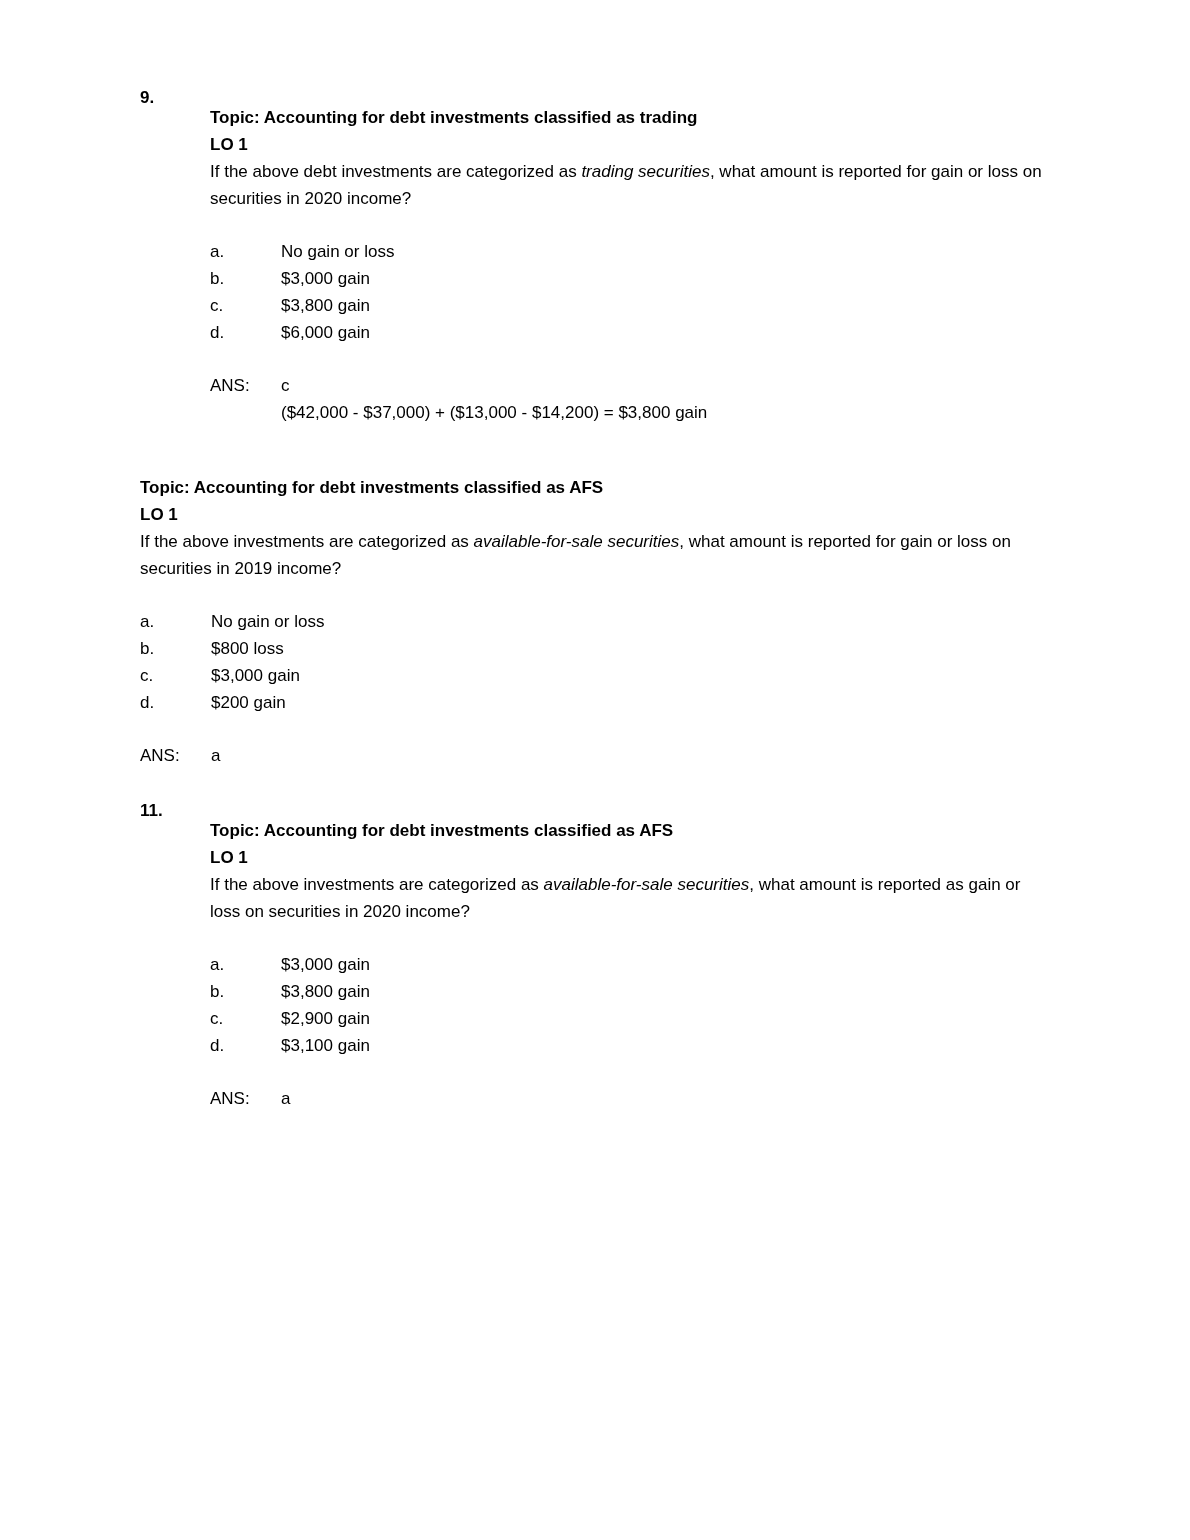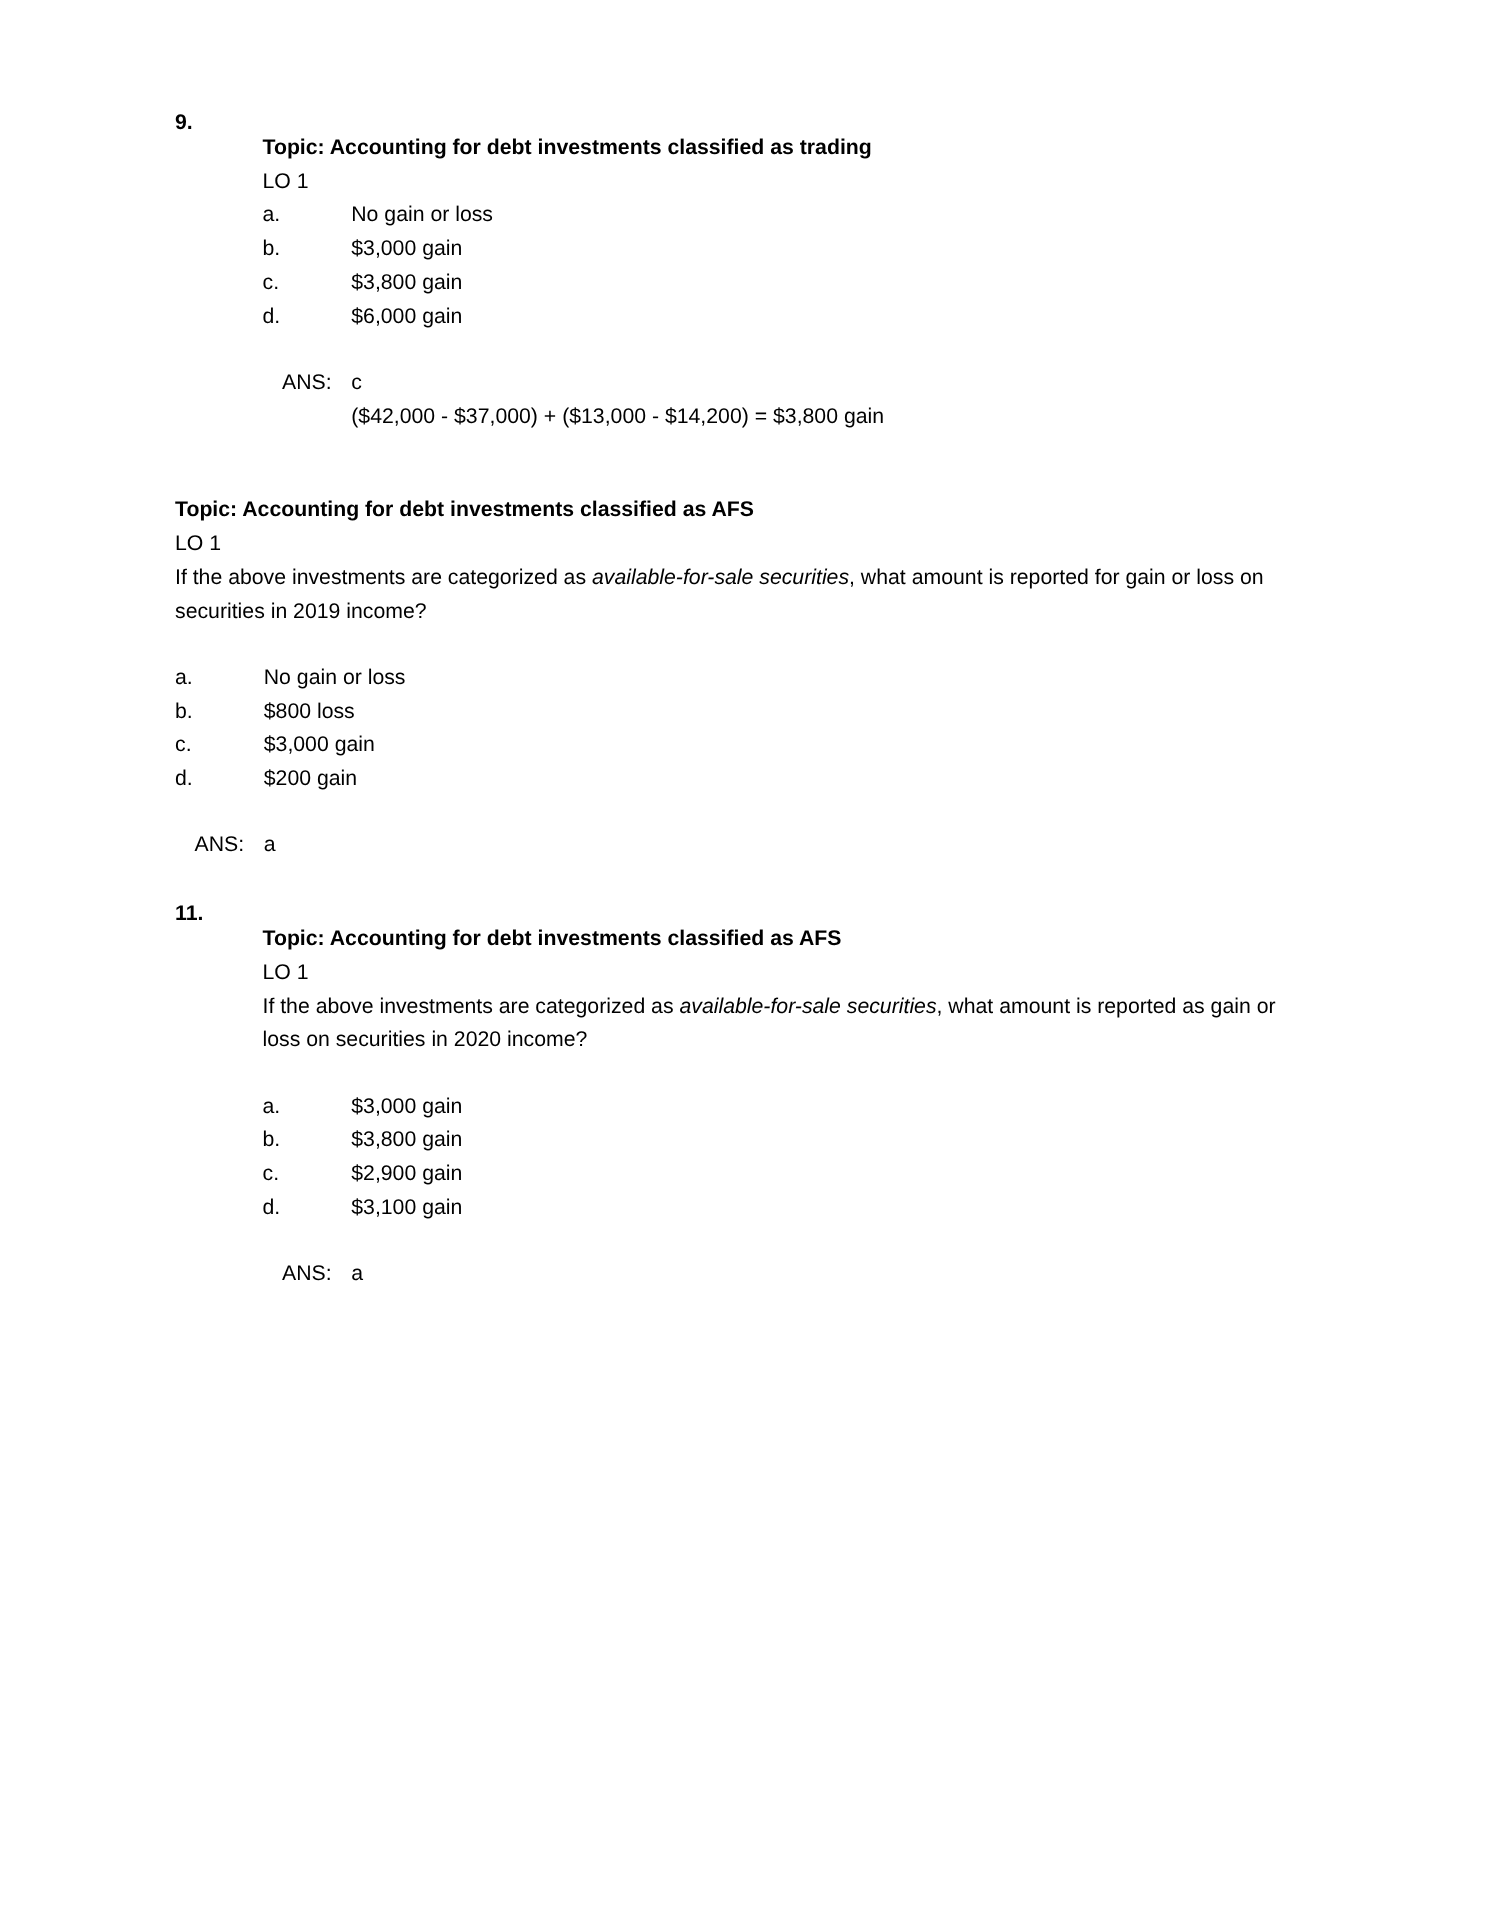--- a/index.html
+++ b/index.html
@@ -30,21 +30,21 @@
   }
   .q-body {
     flex: 1;
     min-width: 0;
     margin-top: 20px;
   }
   .q-topic {
     font-weight: bold;
   }
   .q-lo {
-    font-weight: normal;
+    font-weight: bold;
   }
   .q-stem {
     margin: 0 0 26px 0;
   }
   .q-stem em {
     font-style: italic;
   }
   .options {
     margin: 0 0 26px 0;
   }
@@ -54,41 +54,41 @@
   .opt-letter {
     display: inline-block;
     width: 71px;
     flex-shrink: 0;
   }
   .opt-text {
     flex: 1;
   }
   .ans-row {
     display: flex;
-    text-align: center;
   }
   .ans-label {
     display: inline-block;
     width: 71px;
     flex-shrink: 0;
   }
   .explanation {
     margin-left: 71px;
   }
 </style>
 </head>
 <body>
 
 <div class="page">
 
   <div class="question">
     <div class="q-num">9.</div>
     <div class="q-body">
       <div class="q-topic">Topic: Accounting for debt investments classified as trading</div>
       <div class="q-lo">LO 1</div>
+      <p class="q-stem"><span>If the above debt investments are categorized as </span><em>trading securities</em><span>, what amount is reported for gain or loss on securities in 2020 income?</span></p>
       <div class="options">
         <div class="option">
           <span class="opt-letter">a.</span>
           <span class="opt-text">No gain or loss</span>
         </div>
         <div class="option">
           <span class="opt-letter">b.</span>
           <span class="opt-text">$3,000 gain</span>
         </div>
         <div class="option">

